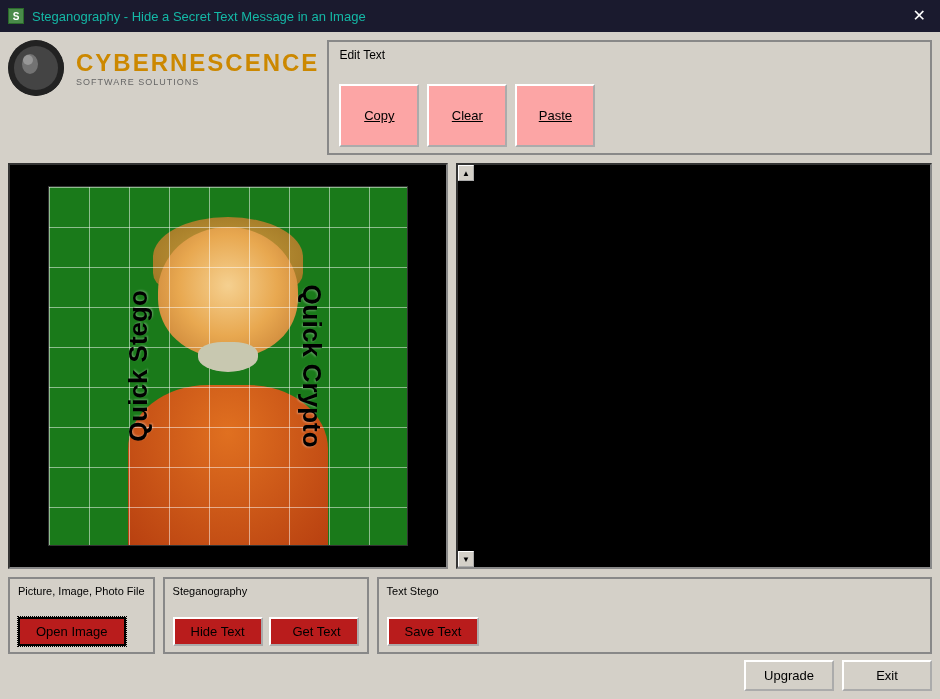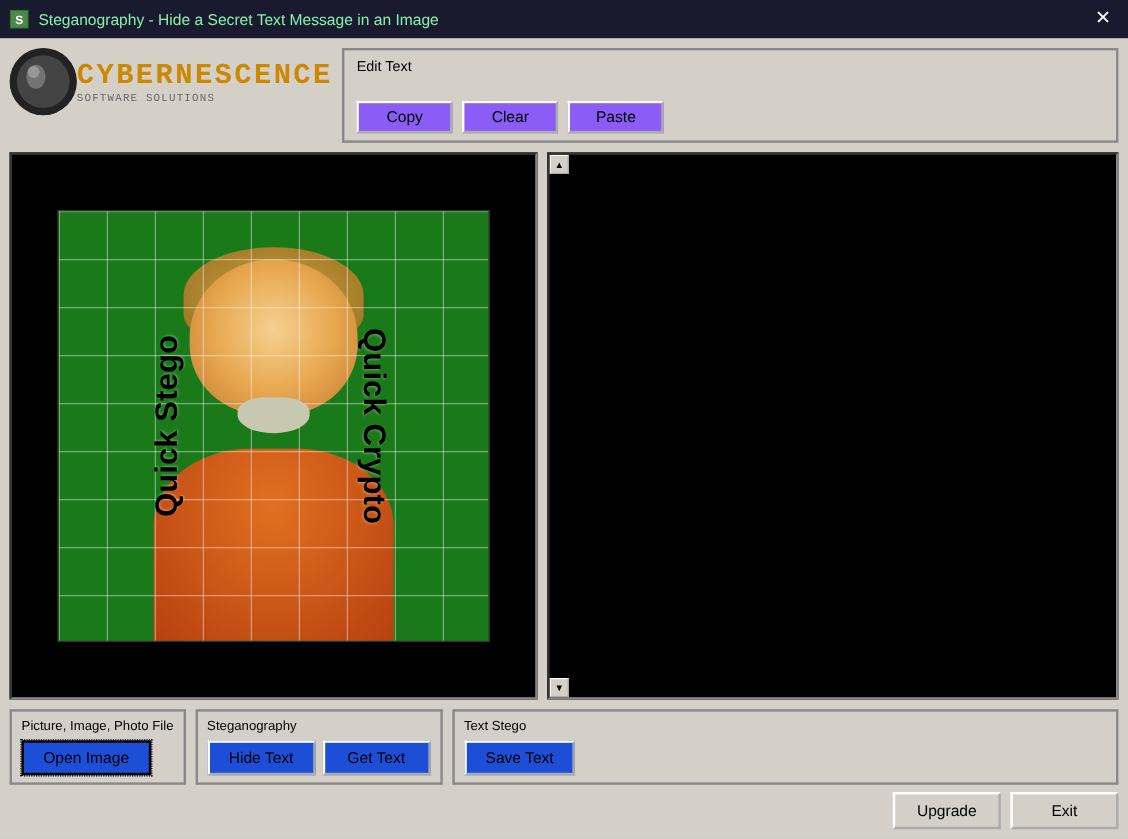--- a/index.html
+++ b/index.html
@@ -29,21 +29,21 @@
       display: flex;
       align-items: center;
       gap: 8px;
     }
     .title-bar-icon {
       width: 16px;
       height: 16px;
     }
     .title-bar-title {
       font-size: 13px;
-      color: #86efac;
+      color: #14b8a6;
     }
     .title-bar-close {
       cursor: pointer;
       font-size: 16px;
       color: white;
       background: none;
       border: none;
       padding: 2px 6px;
       line-height: 1;
     }
@@ -62,22 +62,22 @@
     .top-section {
       display: flex;
       align-items: flex-start;
       gap: 8px;
       flex-shrink: 0;
     }
 
     .logo-area {
       display: flex;
       align-items: center;
-      flex-shrink: 0;
-      font-family: Liberation Mono, monospace;
+      gap: 12px;
+      flex-shrink: 0;
     }
 
     .logo-icon {
       width: 56px;
       height: 56px;
       border-radius: 50%;
       background: radial-gradient(circle at 35% 35%, #888, #333, #111);
       display: flex;
       align-items: center;
       justify-content: center;
@@ -111,26 +111,27 @@
     .edit-text-label {
       font-size: 12px;
       color: #000;
       margin-bottom: 22px;
     }
     .edit-text-buttons {
       display: flex;
       gap: 8px;
     }
     .edit-btn {
-      background: #8b5cf6;
+      background: #fca5a5;
       border: 2px outset #fff;
-      padding: 4px 20px;
+      padding: 22px 20px;
       font-size: 13px;
       cursor: pointer;
       min-width: 80px;
+      text-decoration: underline;
     }
 
     
     .middle-section {
       display: flex;
       gap: 8px;
       flex: 1;
       min-height: 0;
     }
 
@@ -258,35 +259,36 @@
 
     .bottom-panel {
       border: 2px solid #888;
       padding: 6px 8px;
       background: #d4d0c8;
     }
 
     .panel-label {
       font-size: 11px;
       color: #000;
-      margin-bottom: 6px;
+      margin-bottom: 20px;
     }
 
     .panel-buttons {
       display: flex;
       gap: 6px;
     }
 
     .action-btn {
-      background: #1d4ed8;
+      background: #b91c1c;
       border: 2px outset #fff;
       padding: 5px 16px;
       font-size: 13px;
       cursor: pointer;
       min-width: 90px;
+      text-align: right;
     }
     .action-btn.focused {
       border: 2px solid #000;
       outline: 1px dotted #000;
     }
 
     .bottom-right {
       flex: 1;
       display: flex;
       flex-direction: column;

